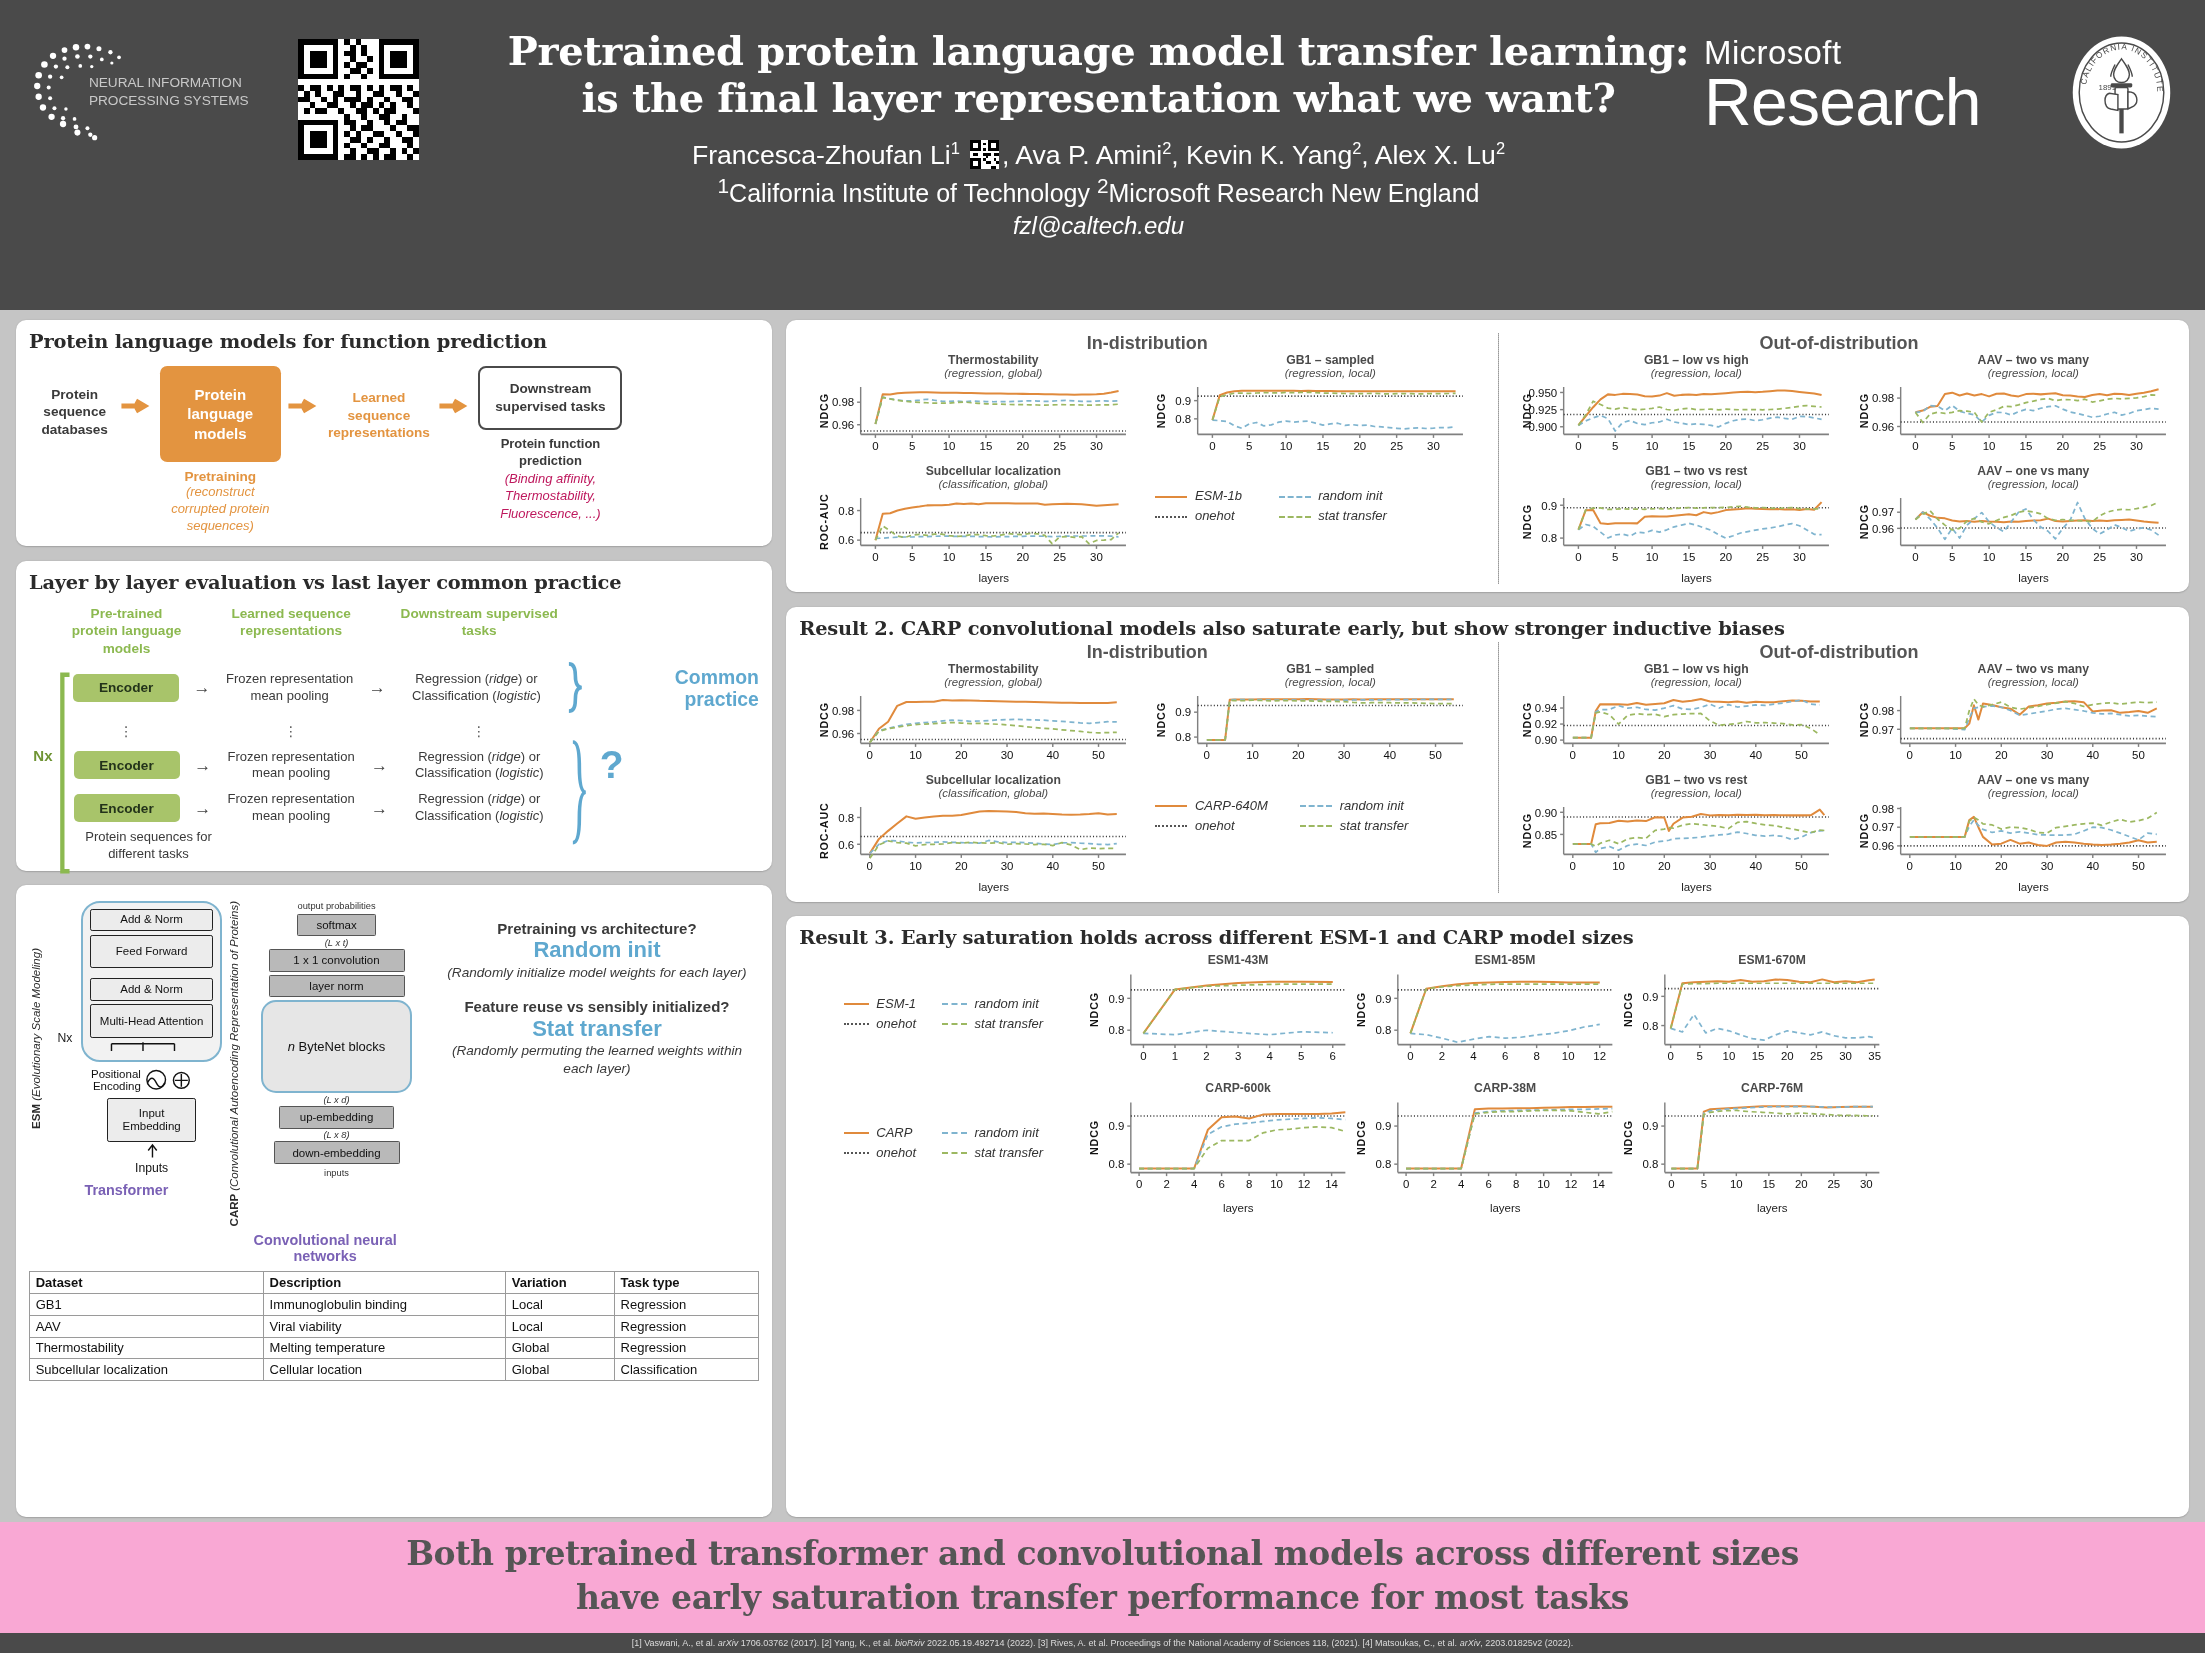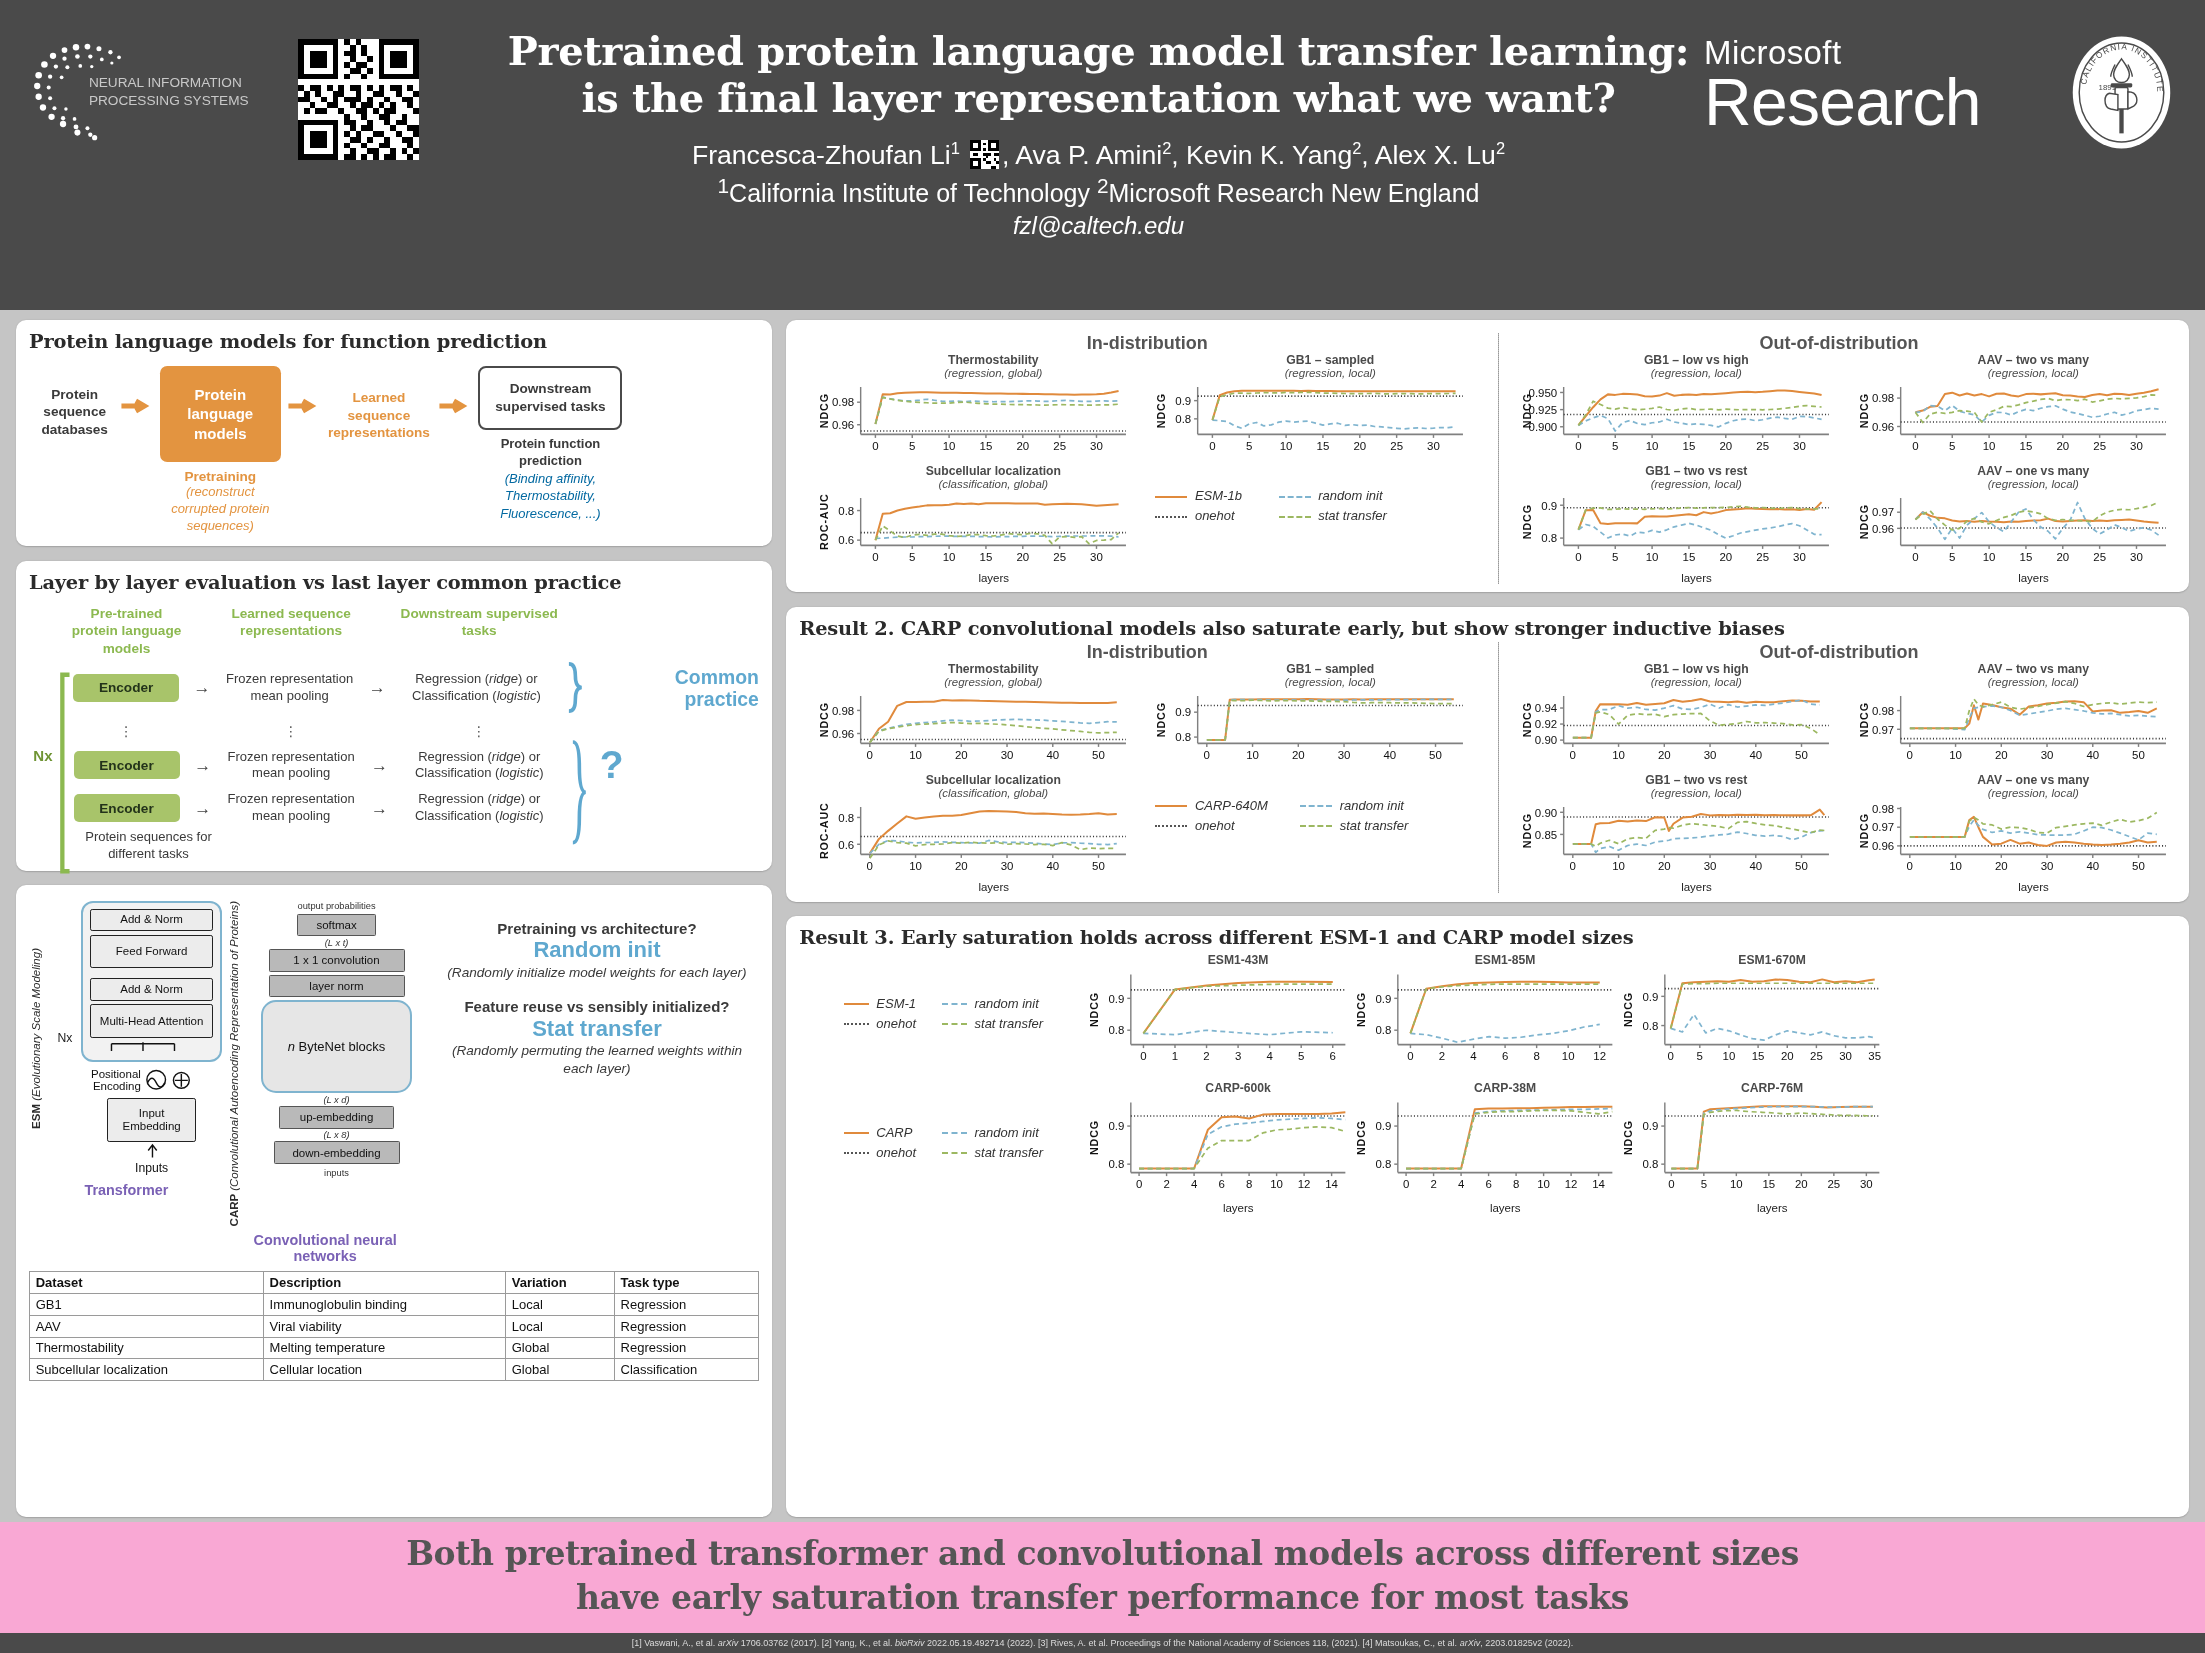--- a/index.html
+++ b/index.html
@@ -60,21 +60,21 @@
   }
   .col-center { display:flex; flex-direction:column; align-items:center; width:122px; }
   .sub-or { color:#e39440; font-weight:700; font-size:13.6px; text-align:center; margin-top:7.2px;}
   .sub-or-i { color:#e39440; font-style:italic; font-size:13px; text-align:center; line-height:1.3; }
   .learned-rep { color:#e39440; font-weight:700; font-size:13.6px; text-align:center; line-height:1.3; width:106px; padding-top:23px; }
   .ds-box {
     border:2.2px solid #4a4a4a; border-radius:8px; width:144px; padding:12.2px 4.3px;
     text-align:center; font-weight:700; font-size:13.6px; color:#3a3a3a; line-height:1.3;
   }
   .ds-cap { font-weight:700; font-size:13px; color:#3a3a3a; text-align:center; margin-top:6.5px; line-height:1.3;}
-  .ds-cap-i { font-style:italic; font-weight:400; font-size:13px; color:#0369a1; text-align:center; line-height:1.35;}
+  .ds-cap-i { font-style:italic; font-weight:400; font-size:13px; color:#be185d; text-align:center; line-height:1.35;}
 
   
   .lbl-green { color:#8cb950; font-weight:700; font-size:13.6px; text-align:center; line-height:1.28; }
   .lbl-hdr-row { display:flex; gap:4.3px; padding:8.6px 0 4.3px 42px; }
   .enc-grid { position:relative; padding-left:42px; }
   .enc-row { display:flex; align-items:center; gap:4.3px; margin-bottom:4.3px; }
   .enc-box { background:#a8c46a; border-radius:5px; width:106px; text-align:center;
              font-size:13.6px; font-weight:700; color:#23331a; padding:6.5px 0; }
   .cellw1 { width:111px; display:flex; justify-content:center; }
   .cellw2 { width:135px; }
@@ -492,21 +492,21 @@
             <div style="display:flex; gap:2.9px;">
               <div style="width:18.7px; display:flex; align-items:center;">
                 <div class="vlabel">
                   <span>ESM </span><i>(Evolutionary Scale Modeling)</i>
                 </div>
               </div>
               <div style="width:26px; display:flex; align-items:center; justify-content:center;">
                 <span style="font-size:12.2px; color:#222;">Nx</span>
               </div>
               <div style="flex:1;">
-                <div style="border:2.2px solid #7fb4cf; border-radius:12px; background:#f2f2f2; padding:5.7px 7.2px;">
+                <div style="border:2.2px solid #7fb4cf; border-radius:19px; background:#f2f2f2; padding:5.7px 7.2px;">
                   <div class="blk" style="margin-bottom:3.6px">Add &amp; Norm</div>
                   <div class="blk" style="margin-bottom:10px; padding:9.3px 2.9px">Feed Forward</div>
                   <div class="blk" style="margin-bottom:3.6px">Add &amp; Norm</div>
                   <div class="blk" style="padding:9.3px 2.9px">Multi-Head Attention</div>
                   <svg width="100%" height="14.4" viewBox="0 0 172 20">
                     <path d="M30 18 V8 M74 18 V6 M118 18 V8 M30 8 H118" stroke="#111" stroke-width="2" fill="none"></path>
                   </svg>
                 </div>
                 <div style="display:flex; align-items:center; gap:3.6px; margin-top:5.7px;">
                   <div style="font-size:11.5px; color:#111; text-align:right; width:60px;">Positional Encoding</div>

